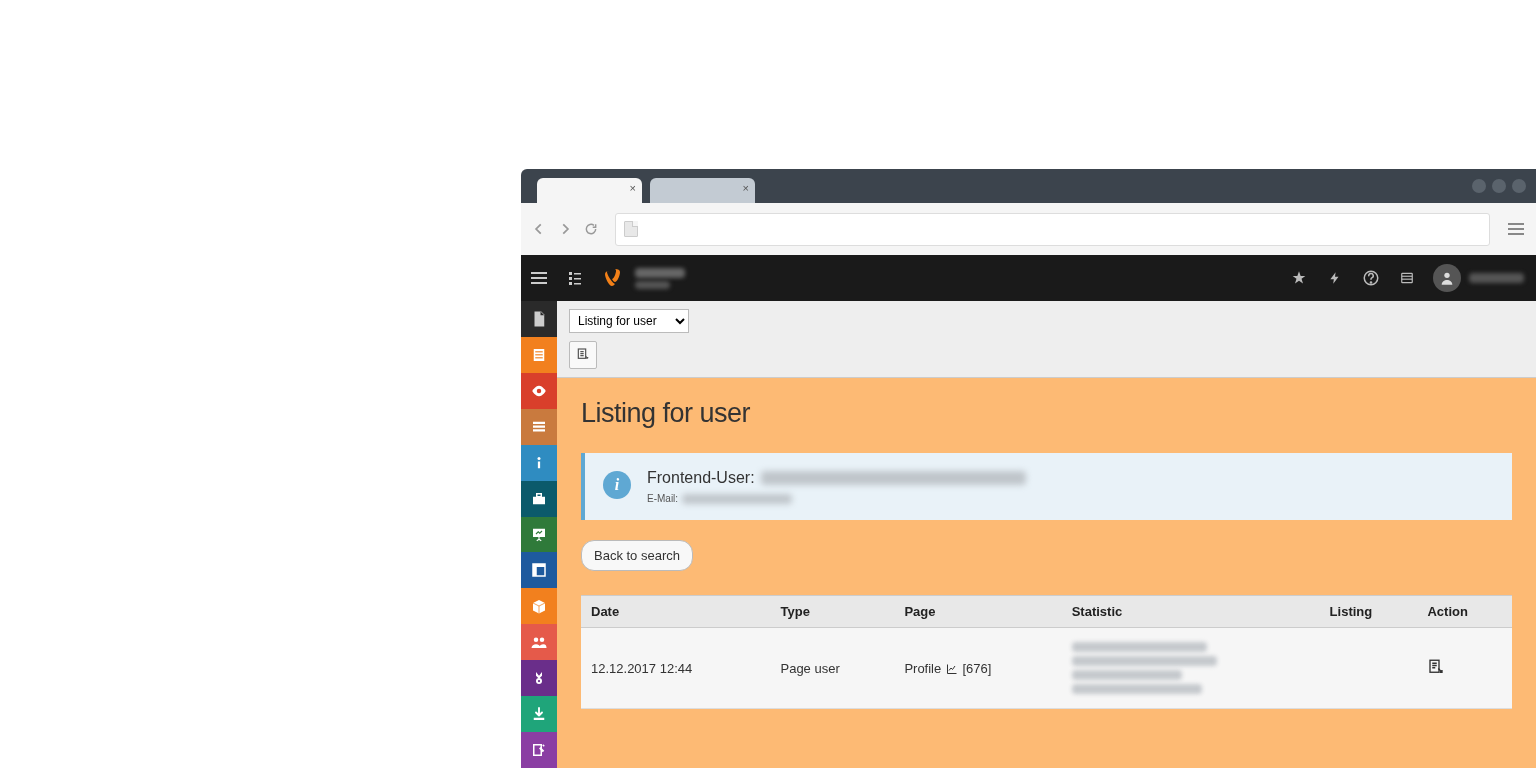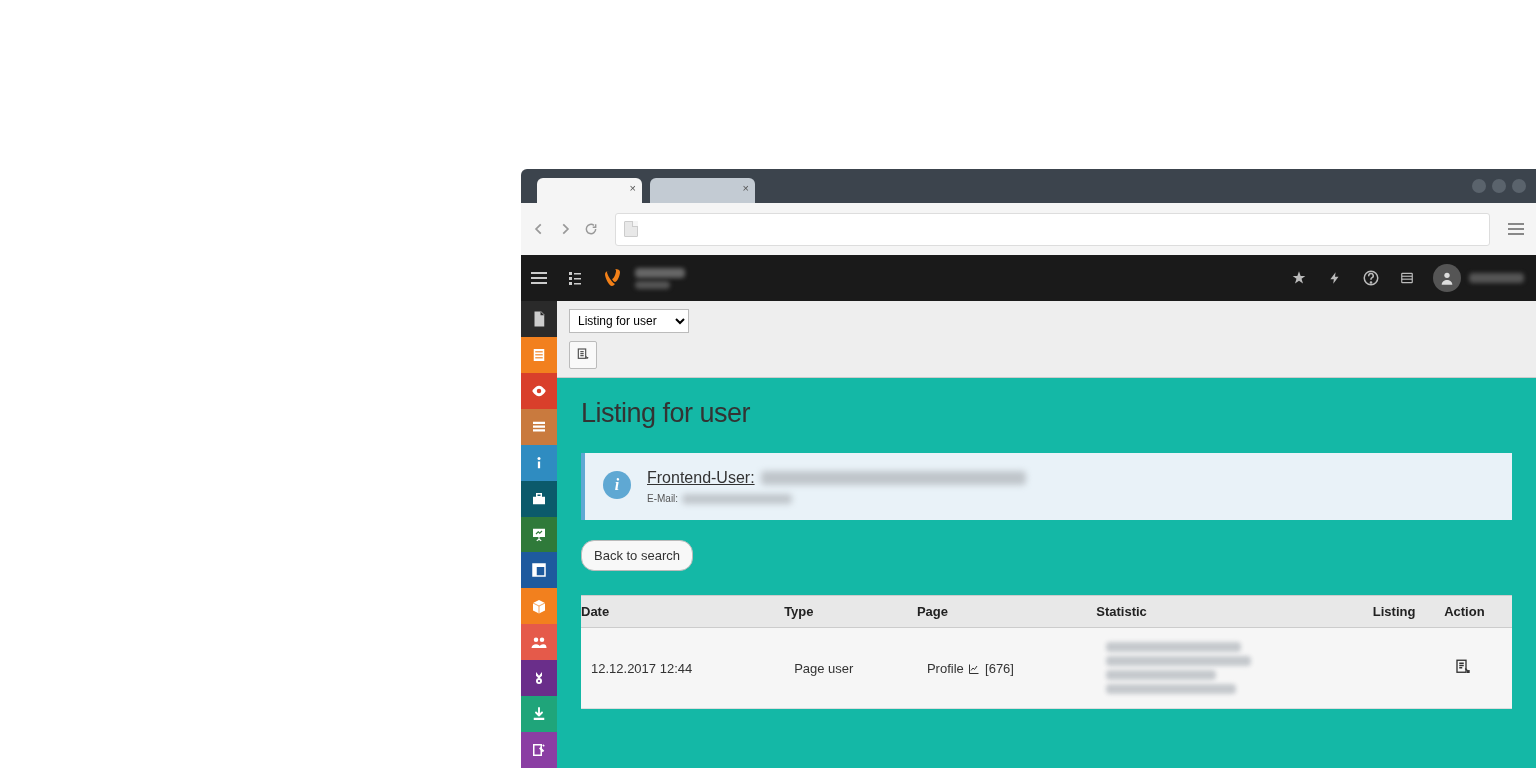--- a/index.html
+++ b/index.html
@@ -44,40 +44,40 @@
 .avatar svg { width:16px; height:16px; fill:#ddd; }
 .user-blur { width:55px; height:10px; background:#555; border-radius:4px; filter:blur(2px); margin-right:12px; }
 .search-box { width:296px; height:46px; background:#2a2a2a; display:flex; align-items:center; padding:0 12px; color:#aaa; }
 .search-box input { background:transparent; border:none; color:#ccc; font-size:14px; margin-left:8px; outline:none; width:200px; }
 
 .body-row { flex:1; display:flex; overflow:hidden; }
 .sidebar { width:36px; background:#2a2a2a; display:flex; flex-direction:column; }
 .side-item { width:36px; height:36px; display:flex; align-items:center; justify-content:center; }
 .side-item svg { width:18px; height:18px; fill:#fff; }
 
-.content { flex:1; background:#14b8a6; display:flex; flex-direction:column; overflow:hidden; }
+.content { flex:1; background:#fdba74; display:flex; flex-direction:column; overflow:hidden; }
 .action-bar { background:#eee; border-bottom:1px solid #ccc; padding:8px 12px; display:flex; flex-direction:column; gap:8px; }
 .action-bar select { width:120px; height:24px; border:1px solid #bbb; background:#fff; font-size:12px; padding:0 4px; }
 .icon-btn { width:28px; height:28px; border:1px solid #bbb; background:#f9f9f9; display:flex; align-items:center; justify-content:center; border-radius:2px; }
 
 .page-body { padding:20px 24px 0 24px; overflow:hidden; }
 h1 { font-size:27px; font-weight:400; color:#333; margin-bottom:24px; letter-spacing:-0.5px; }
 .info-box { background:#e9f2f8; border-left:4px solid #5fa8d3; padding:16px 18px; display:flex; align-items:flex-start; gap:16px; margin-bottom:20px; }
 .info-icon { width:28px; height:28px; border-radius:50%; background:#5fa8d3; color:#fff; display:flex; align-items:center; justify-content:center; font-weight:bold; font-family:Georgia,serif; font-style:italic; flex-shrink:0; margin-top:2px; }
-.info-texts .line1 { font-size:16px; color:#333; display:flex; align-items:center; gap:6px;text-decoration:underline; }
+.info-texts .line1 { font-size:16px; color:#333; display:flex; align-items:center; gap:6px; }
 .info-texts .line2 { font-size:10px; color:#555; margin-top:6px; display:flex; align-items:center; gap:4px; }
 .blur-text { background:#bfc5ca; border-radius:4px; filter:blur(3px); display:inline-block; }
 .bt-lg { width:265px; height:14px; }
 .bt-sm { width:110px; height:10px; }
 
 .back-btn { display:inline-block; padding:7px 12px; border:1px solid #bbb; background:#f8f8f8; font-size:13px; color:#333; cursor:pointer; border-radius:13px; margin-bottom:24px; }
 
 .stat-head { font-size:15px; color:#222; margin-bottom:10px; }
 table { width:100%; border-collapse:collapse; font-size:13px; }
-thead th { background:#e8e8e8; text-align:left; padding:8px 0; font-weight:bold; color:#222; border-top:1px solid #ccc; border-bottom:1px solid #ccc; }
+thead th { background:#e8e8e8; text-align:left; padding:8px 10px; font-weight:bold; color:#222; border-top:1px solid #ccc; border-bottom:1px solid #ccc; }
 tbody td { padding:14px 10px; border-bottom:1px solid #ddd; color:#333; vertical-align:middle; background:#f6f6f6; }
 .ref-blur { display:flex; flex-direction:column; gap:4px; }
 .ref-blur span { height:10px; background:#c5c9cd; border-radius:4px; filter:blur(2px); }
 .action-ic { width:18px; height:18px; }
 </style>
 </head>
 <body>
 
 <div class="browser-frame">
   <div class="tab-strip">

